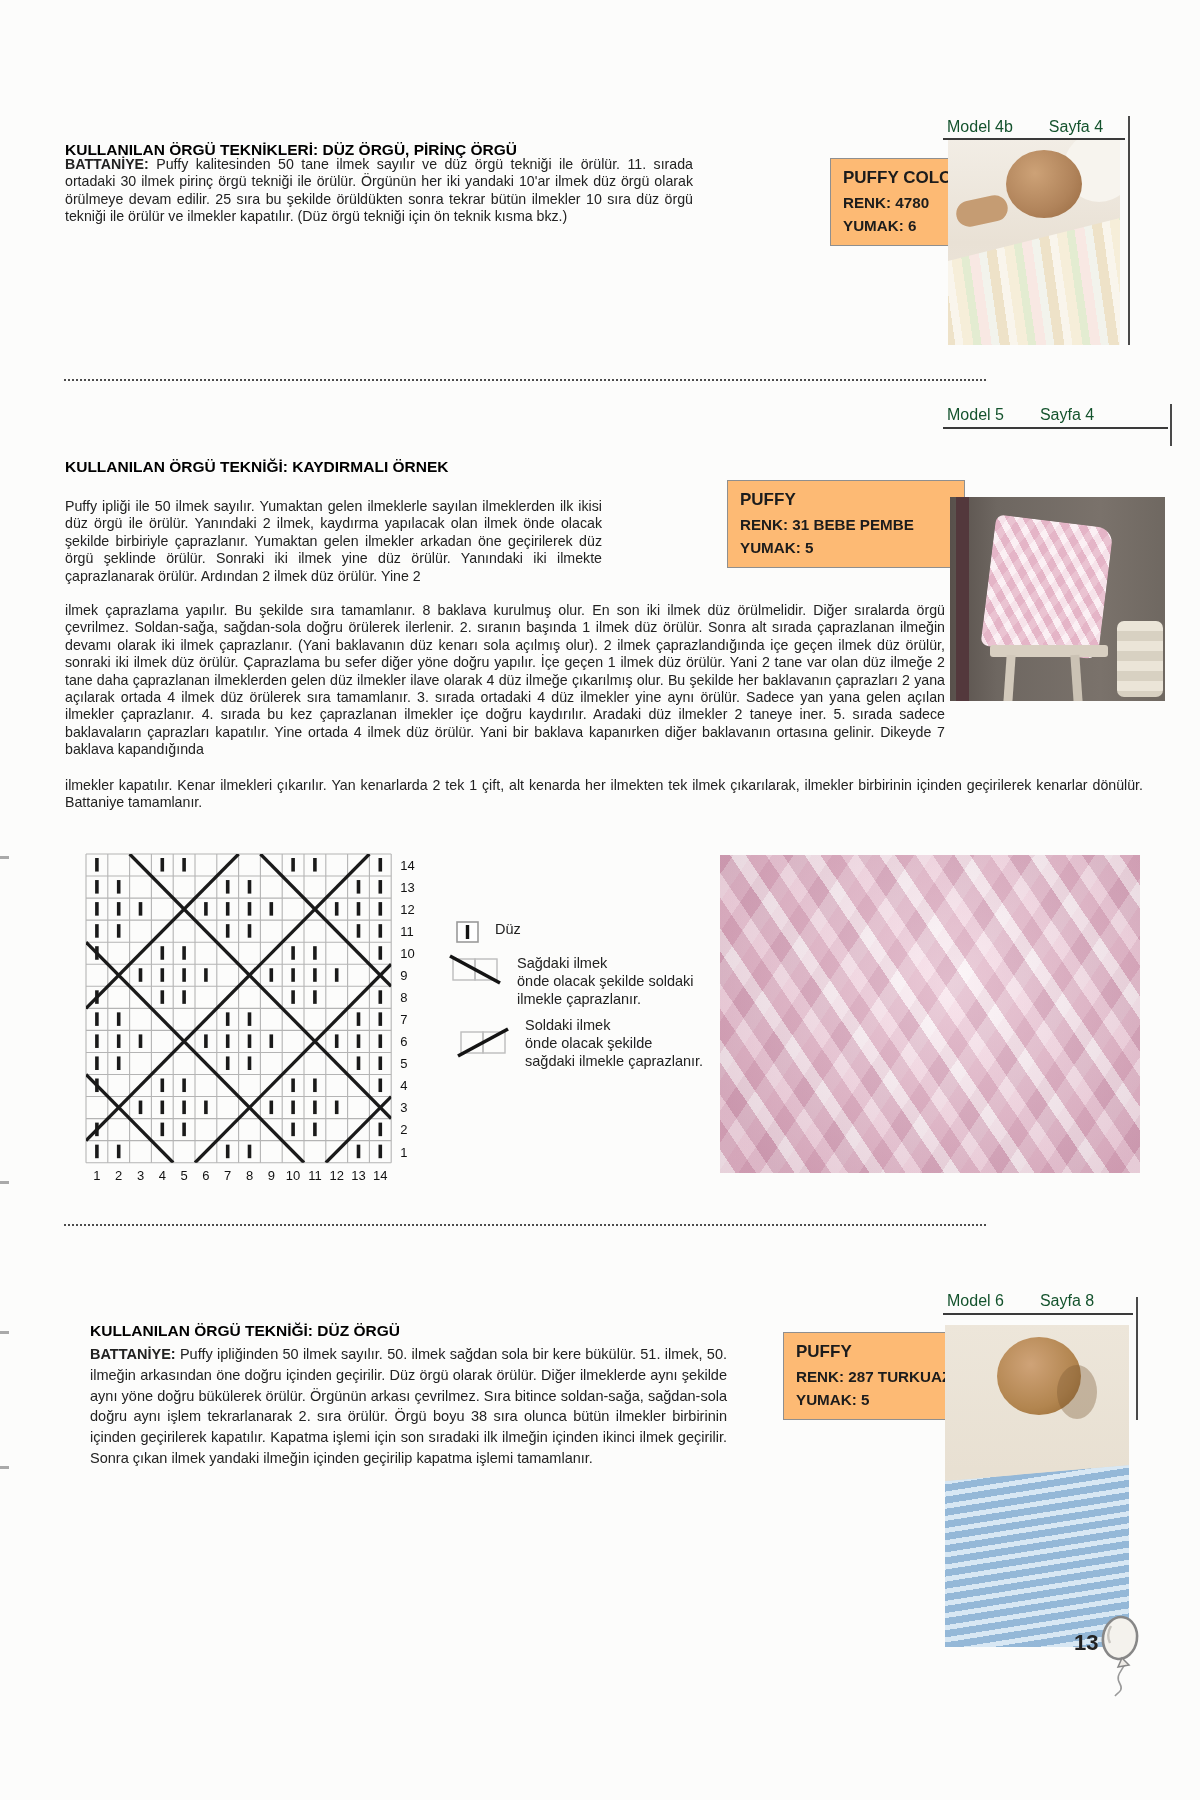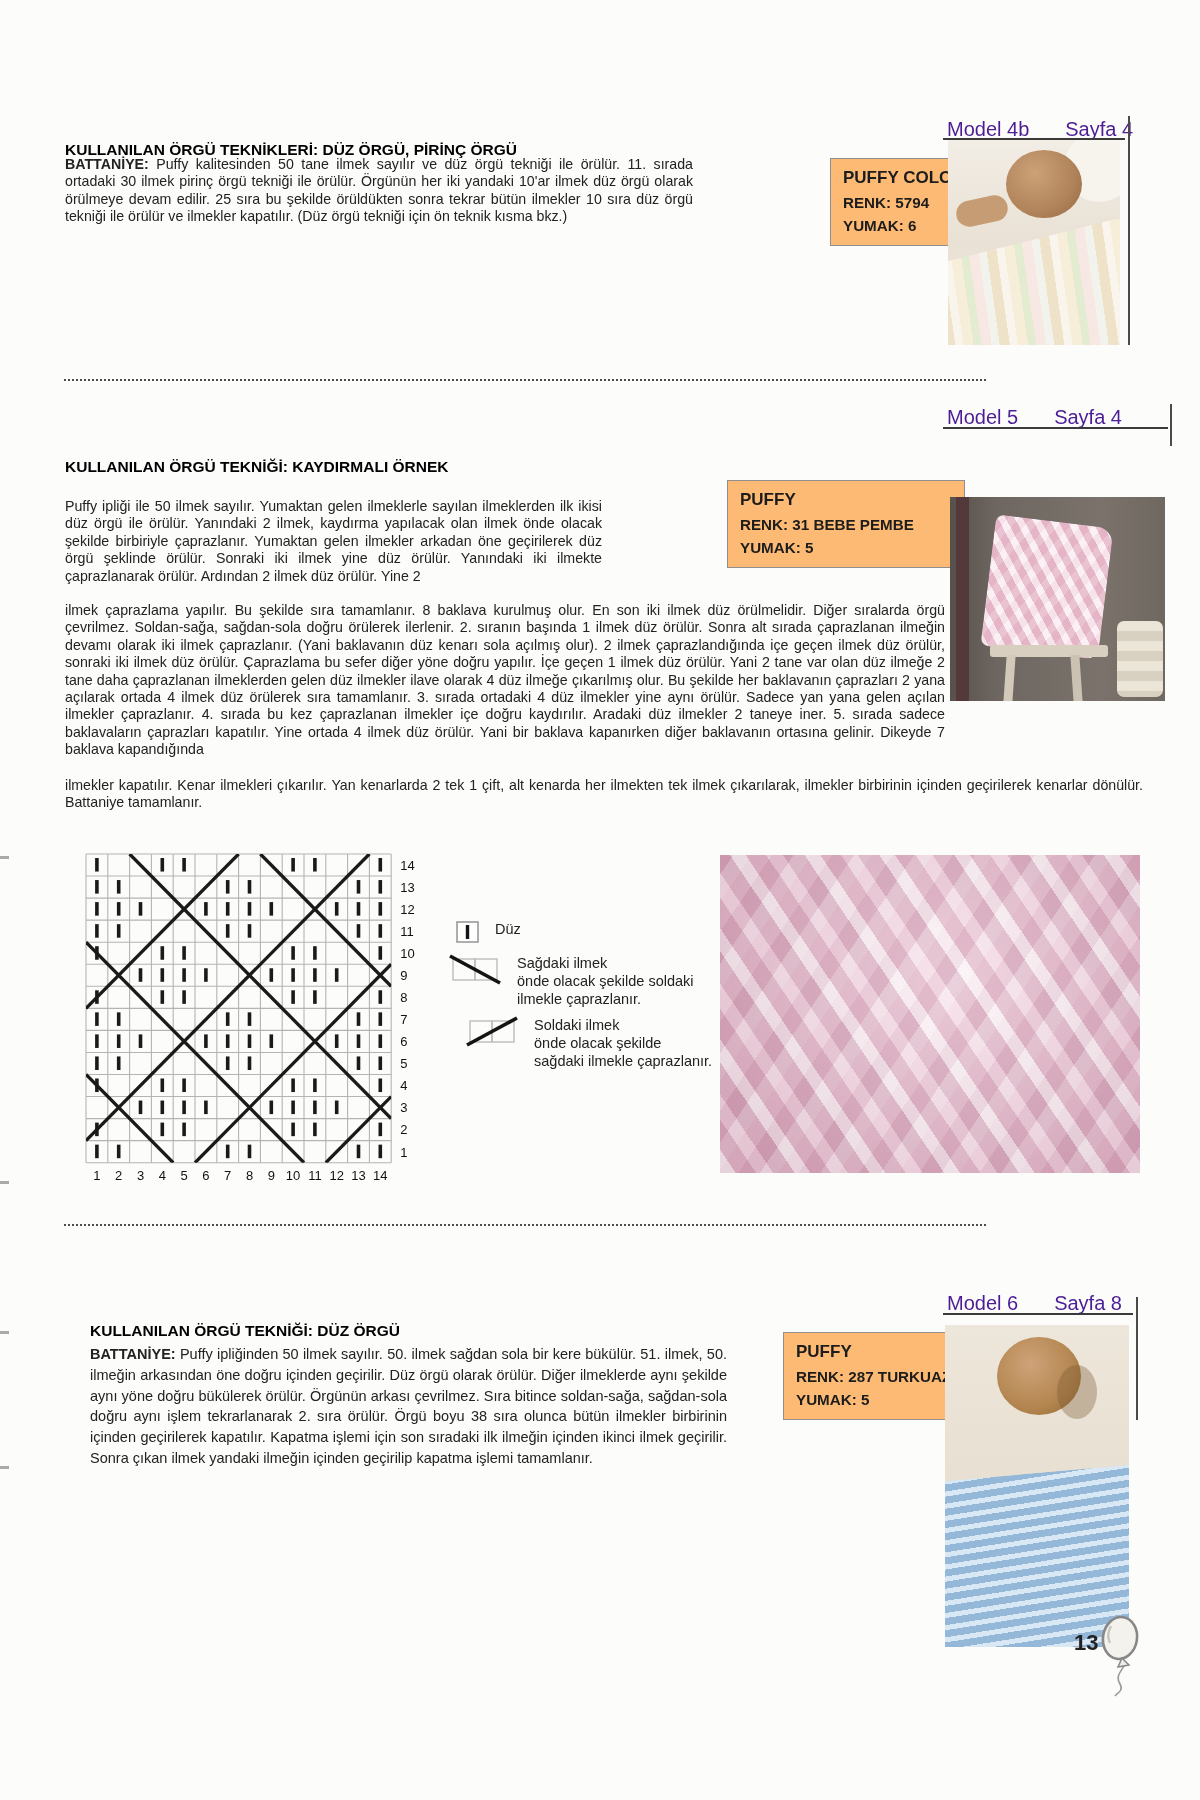--- a/index.html
+++ b/index.html
@@ -4,21 +4,21 @@
 <style>
   html,body{margin:0;padding:0;background:#e8e8e8;}
   .page{position:relative;width:1200px;height:1800px;background:#fcfcfb;
         font-family:"Liberation Sans",sans-serif;color:#1c1c1c;overflow:hidden;margin:0 auto;}
   .sec-heading{position:absolute;font-weight:bold;font-size:15.5px;color:#000000;}
   .para{position:absolute;text-align:justify;font-size:14.2px;line-height:17.4px;color:#222;}
   .lead{font-weight:bold;}
   .yarnbox{position:absolute;border:1.6px solid #8f8f8f;background:#fdba74;padding:9px 12px 11px 12px;margin-left:35px;}
   .yarn-name{font-weight:bold;font-size:17px;}
   .yarn-line{font-weight:bold;font-size:15.2px;margin-top:6px;}
-  .model-row{position:absolute;font-size:20px;color:#4c1d95;display:flex;gap:36px;align-items:center;}
+  .model-row{position:absolute;font-size:16px;color:#14532d;display:flex;gap:36px;align-items:center;}
   .model-underline{position:absolute;height:2px;background:#3a3a3a;}
   .vrule{position:absolute;width:2px;background:#4a4a4a;}
   .dotsep{position:absolute;width:922px;left:64px;border-top:2px dotted #4c4c4c;}
   .regmark{position:absolute;left:0;width:9px;height:3px;background:#a9a9a9;}
   .photo{position:absolute;overflow:hidden;}
   
   #photo1{left:948px;top:140px;width:172px;height:205px;
           background:linear-gradient(180deg,#f2ede5 0%,#e9e1d5 50%,#efe8dd 100%);}
   .p1-pillow{position:absolute;right:-14px;top:-8px;width:70px;height:70px;border-radius:50%;background:#f7f4ee;}
   .p1-head{position:absolute;left:58px;top:10px;width:76px;height:68px;border-radius:50%;
@@ -70,21 +70,21 @@
 <body>
 
 <div class="page">
 
   <div class="sec-heading" style="left:65px;top:141px;">KULLANILAN ÖRGÜ TEKNİKLERİ: DÜZ ÖRGÜ, PİRİNÇ ÖRGÜ</div>
   <div class="para" style="left:65px;top:156px;width:628px;">
     <span class="lead">BATTANİYE:</span><span> Puffy kalitesinden 50 tane ilmek sayılır ve düz örgü tekniği ile örülür. 11. sırada ortadaki 30 ilmek pirinç örgü tekniği ile örülür. Örgünün her iki yandaki 10'ar ilmek düz örgü olarak örülmeye devam edilir. 25 sıra bu şekilde örüldükten sonra tekrar bütün ilmekler 10 sıra düz örgü tekniği ile örülür ve ilmekler kapatılır. (Düz örgü tekniği için ön teknik kısma bkz.)</span>
   </div>
   <div class="yarnbox" style="left:795px;top:158px;width:130px;">
     <div class="yarn-name">PUFFY COLOR</div>
-    <div class="yarn-line">RENK: 5794</div>
+    <div class="yarn-line">RENK: 4780</div>
     <div class="yarn-line">YUMAK: 6</div>
   </div>
   <div class="model-row" style="left:947px;top:118px;">
     <span>Model 4b</span>
     <span>Sayfa 4</span>
   </div>
   <div class="model-underline" style="left:943px;top:138px;width:182px;"></div>
   <div class="vrule" style="left:1128px;top:116px;height:229px;"></div>
   <div class="photo" id="photo1">
     <div class="p1-pillow"></div>
@@ -304,21 +304,21 @@
     <div class="legend-item" style="left:0px;top:34px;">
       <svg width="54" height="32" viewBox="0 0 54 32">
         <rect x="4" y="5" width="22" height="21" fill="none" stroke="#bdbdbd" stroke-width="1.4"></rect>
         <rect x="26" y="5" width="22" height="21" fill="none" stroke="#bdbdbd" stroke-width="1.4"></rect>
         <line x1="1" y1="2" x2="51" y2="29" stroke="#141414" stroke-width="3.6"></line>
       </svg>
       <div class="legend-label">Sağdaki ilmek
 önde olacak şekilde soldaki
 ilmekle çaprazlanır.</div>
     </div>
-    <div class="legend-item" style="left:17px;top:96px;">
+    <div class="legend-item" style="left:8px;top:96px;align-items:center;">
       <svg width="54" height="32" viewBox="0 0 54 32">
         <rect x="4" y="5" width="22" height="21" fill="none" stroke="#bdbdbd" stroke-width="1.4"></rect>
         <rect x="26" y="5" width="22" height="21" fill="none" stroke="#bdbdbd" stroke-width="1.4"></rect>
         <line x1="1" y1="29" x2="51" y2="2" stroke="#141414" stroke-width="3.6"></line>
       </svg>
       <div class="legend-label">Soldaki ilmek
 önde olacak şekilde
 sağdaki ilmekle çaprazlanır.</div>
     </div>
   </div>

